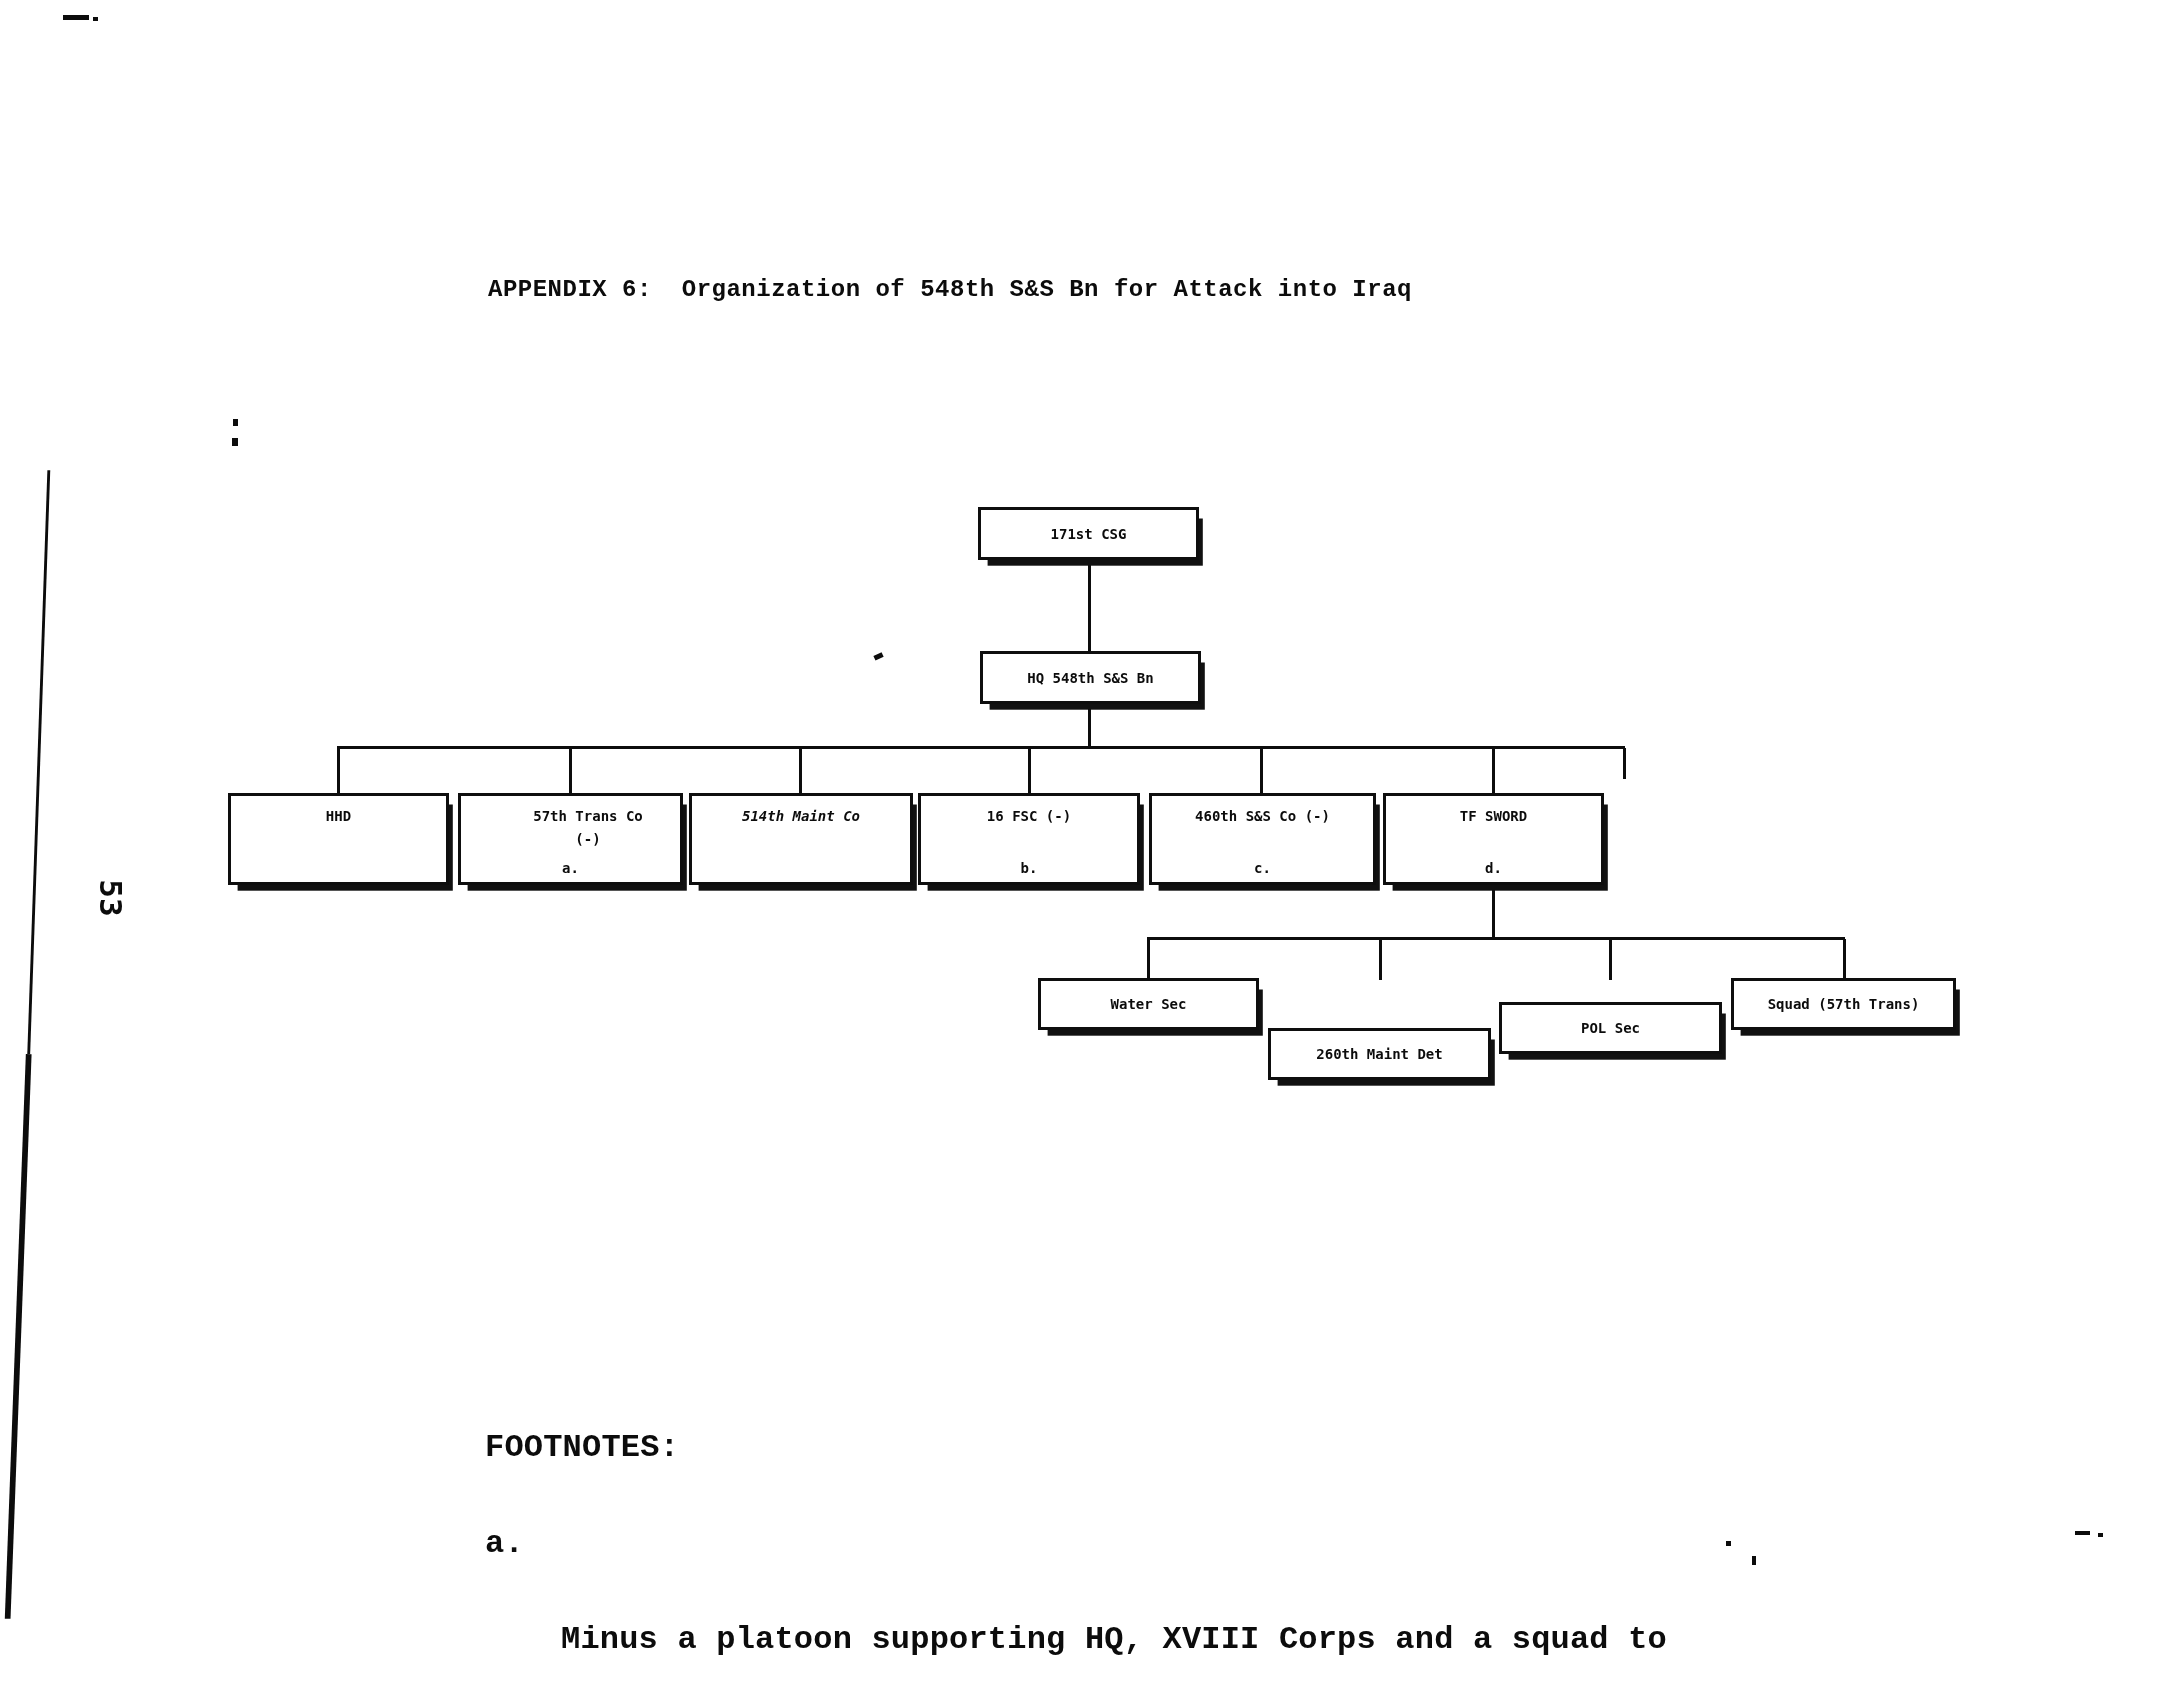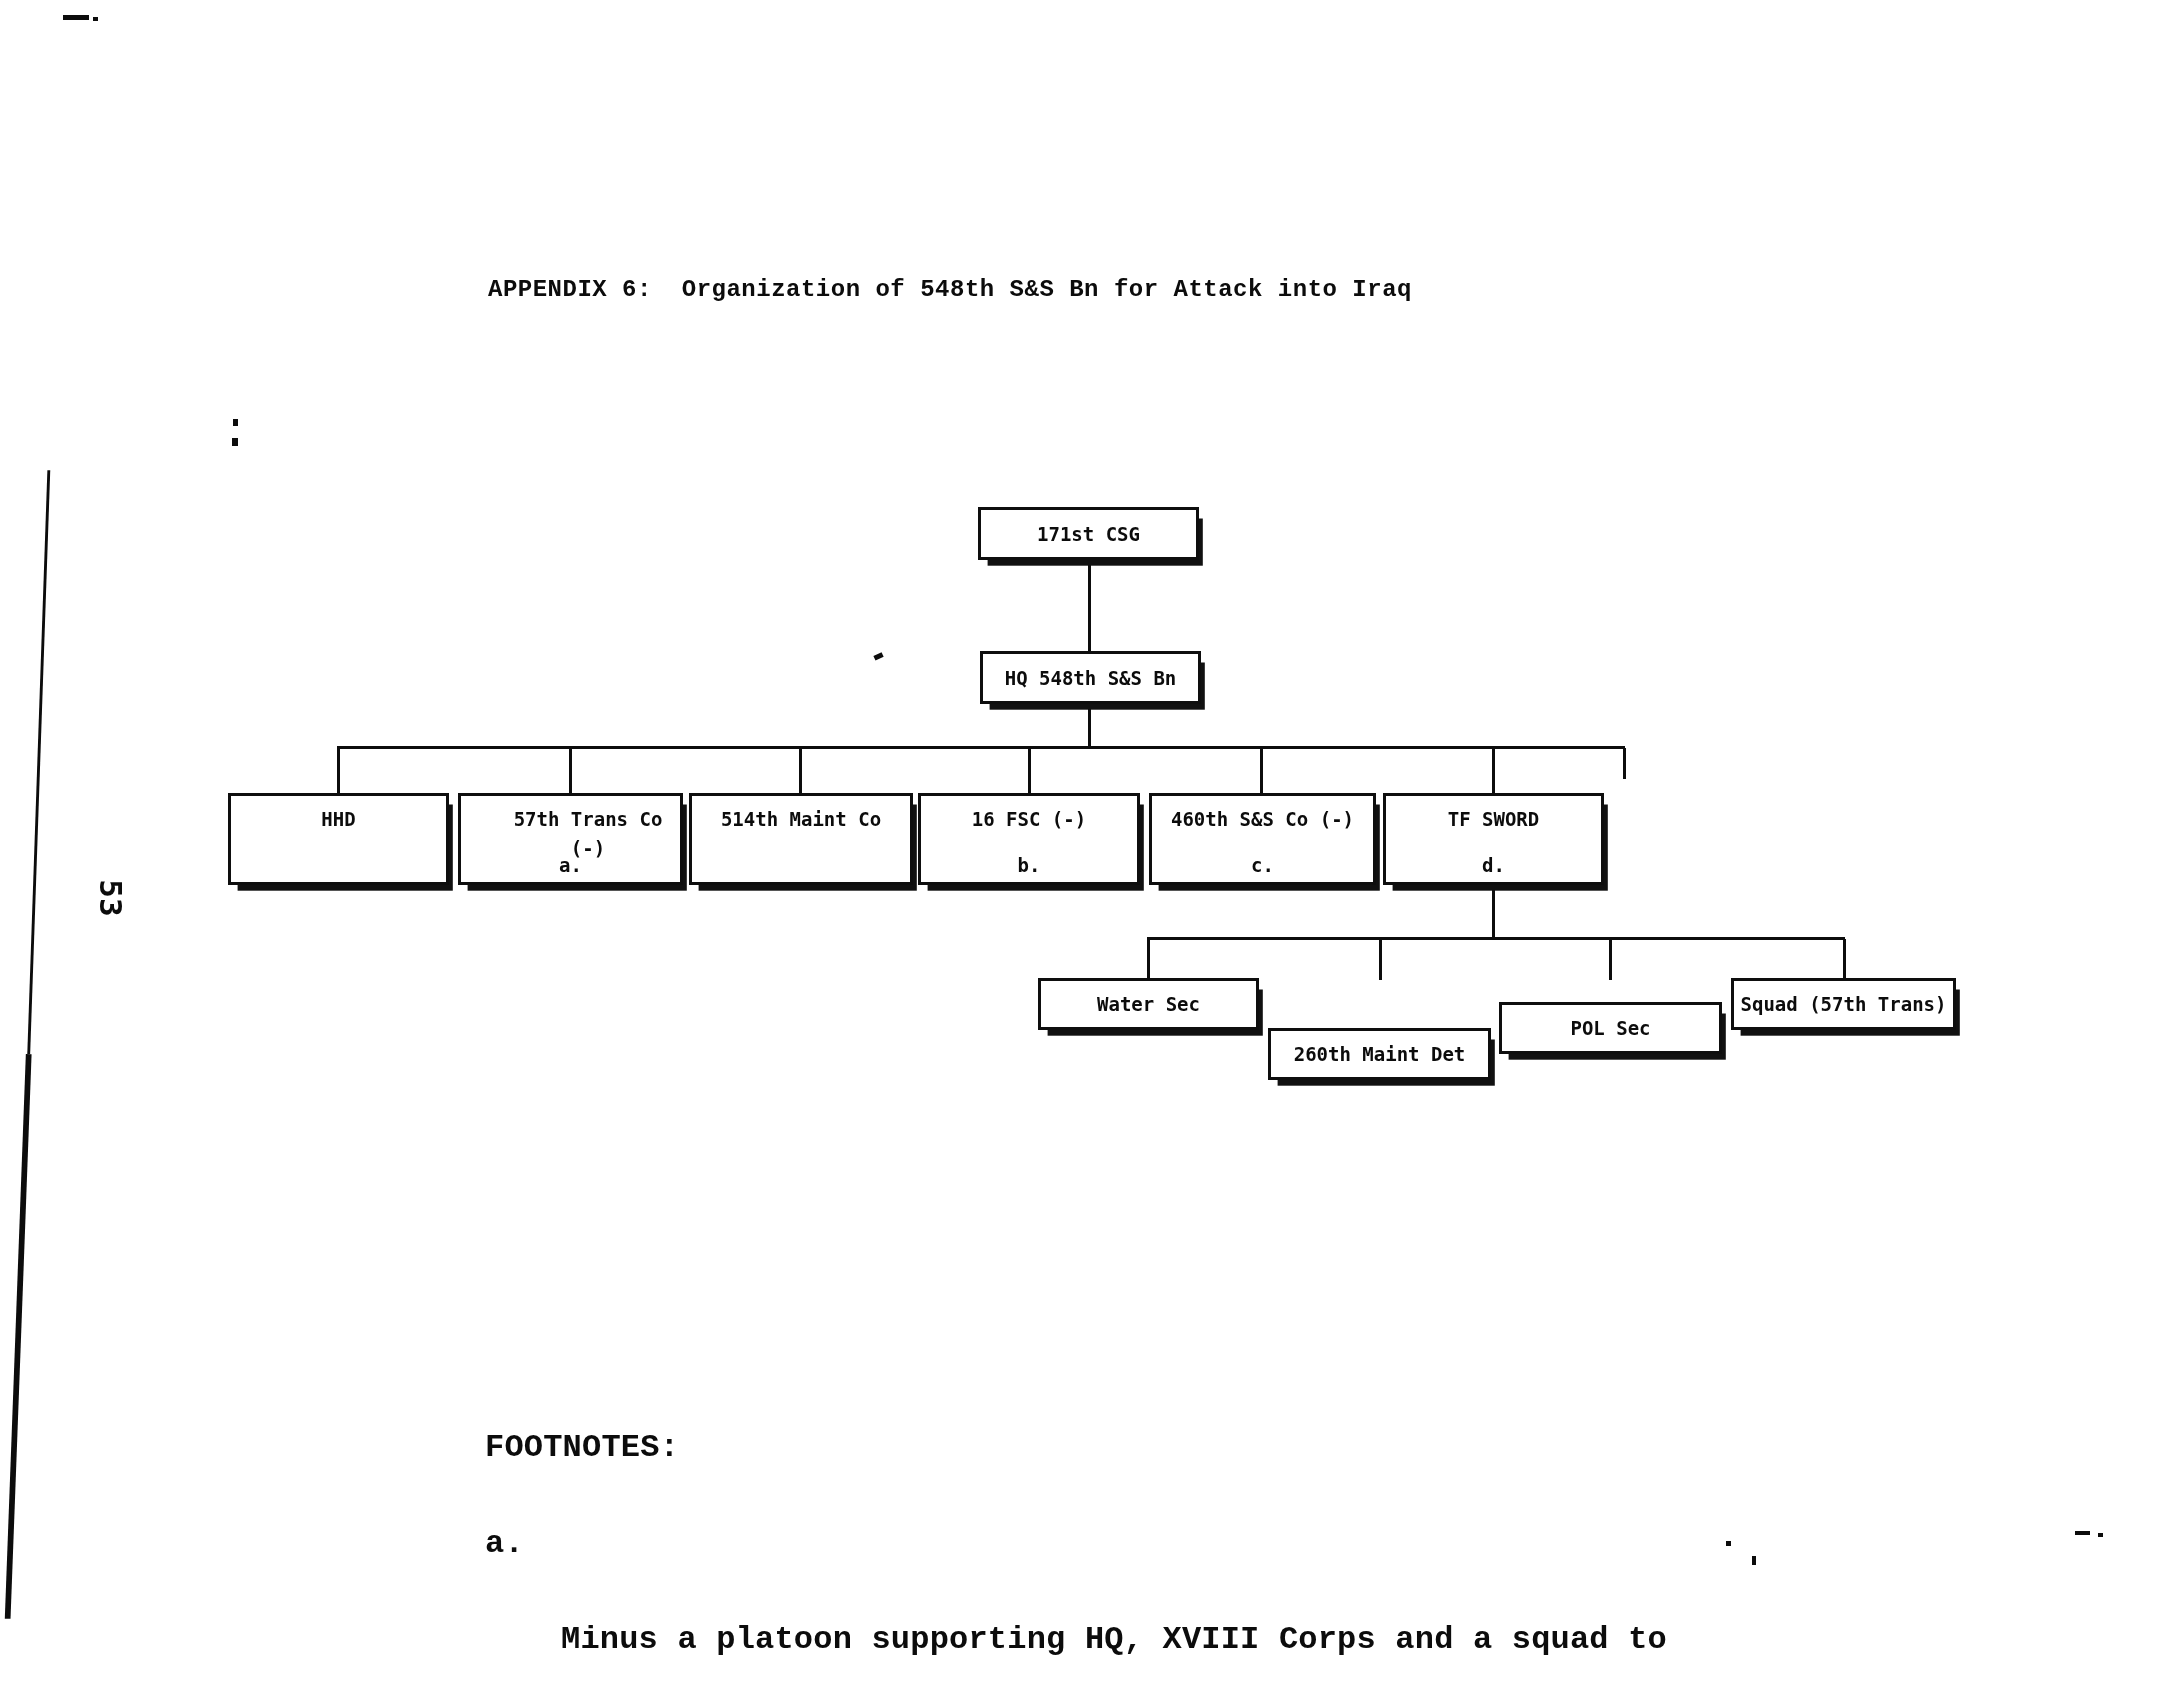--- a/index.html
+++ b/index.html
@@ -17,21 +17,21 @@
     white-space:pre;letter-spacing:0.5px;
   }
   
   .obox{
     position:absolute;
     background:#fff;
     border:3.8px solid #0e0e0e;
     box-shadow:6.7px 8.6px 0 -2.9px #111111;
     box-sizing:border-box;
     font-family:"DejaVu Sans Mono", monospace;
-    font-weight:bold;font-size:19px;
+    font-weight:bold;font-size:14px;
     text-align:center;
   }
   .obox .l1{display:block;margin-top:5.8px;}
   .obox.tall .l1{margin-top:11.5px;}
   .obox .l2{display:block;margin-top:7.7px;}
   .obox .fn{position:absolute;left:0;right:0;bottom:5.8px;text-align:center;}
   .obox.centered{display:flex;align-items:center;justify-content:center;}
   .obox.centered .l1{margin-top:0;}
   
   .cline{position:absolute;background:#0d0d0d;}
@@ -110,21 +110,21 @@
   </div>
 
   <div class="obox tall" style="left:228px;top:793px;width:221px;height:92px;">
     <span class="l1">HHD</span>
   </div>
   <div class="obox tall" style="left:458px;top:793px;width:225px;height:92px;padding-left:35px;">
     <span class="l1">57th Trans Co</span>
     <span class="l2">(-)</span>
     <span class="fn">a.</span>
   </div>
-  <div class="obox tall" style="left:689px;top:793px;width:224px;height:92px;">
+  <div class="obox tall" style="left:689px;top:793px;width:224px;height:92px;font-style:italic;">
     <span class="l1">514th Maint Co</span>
   </div>
   <div class="obox tall" style="left:918px;top:793px;width:222px;height:92px;">
     <span class="l1">16 FSC (-)</span>
     <span class="fn">b.</span>
   </div>
   <div class="obox tall" style="left:1149px;top:793px;width:227px;height:92px;">
     <span class="l1">460th S&amp;S Co (-)</span>
     <span class="fn">c.</span>
   </div>

